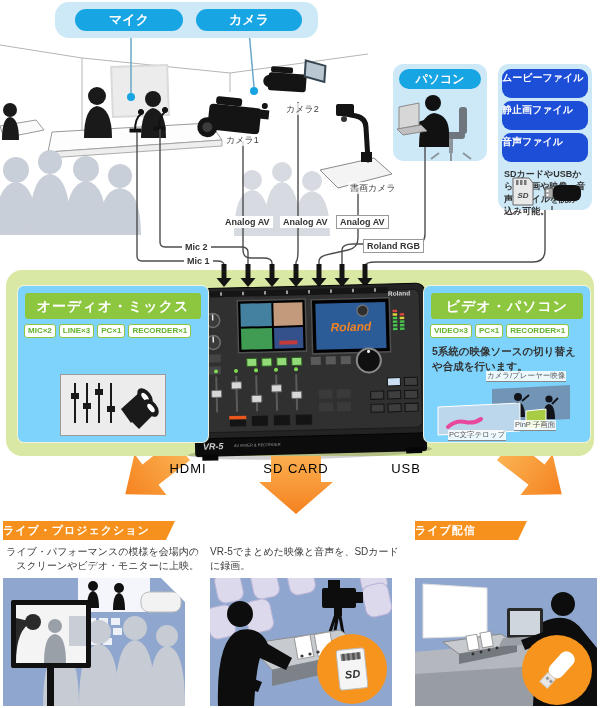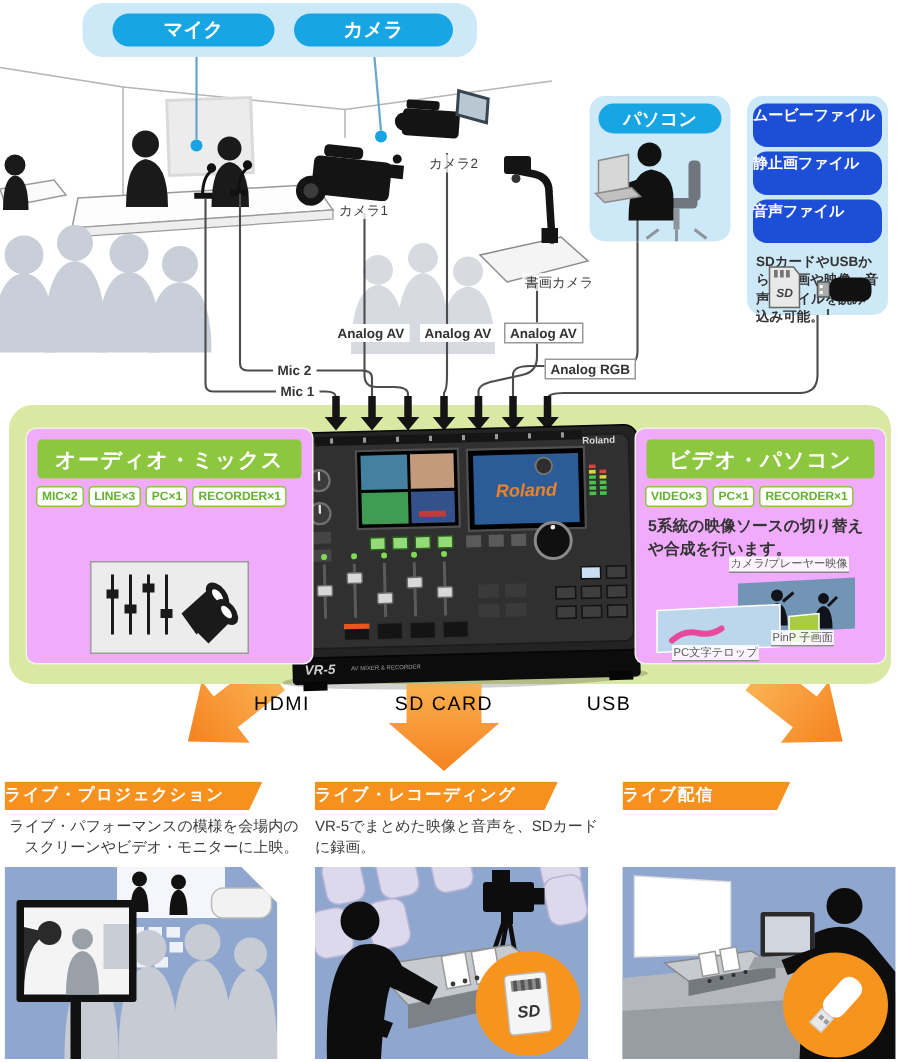--- a/index.html
+++ b/index.html
@@ -12,21 +12,21 @@
         display:flex;align-items:center;justify-content:center;}
   .filepill{background:#1d4ed8;color:#fff;font-weight:bold;text-align:left;border-radius:9px;
         font-size:10px;line-height:17px;height:29px;margin:3px 4px;}
   .filenote{font-size:9px;font-weight:bold;color:#333;line-height:1.38;padding:3px 6px 0 6px;letter-spacing:0;}
   
   .clabel{font-size:9px;font-weight:bold;color:#333;background:#fff;padding:0 3px;line-height:12px;white-space:nowrap;}
   .cboxed{border:1px solid #999;}
   .slabel{font-size:9px;color:#3a3a3a;background:rgba(255,255,255,.75);padding:0 2px;line-height:12px;white-space:nowrap;}
   
   .band{background:#d9e8a2;border-radius:16px;}
-  .card{background:#f0abfc;border-radius:6px;box-shadow:0 0 0 1px #eef3df;}
+  .card{background:#7dd3fc;border-radius:6px;box-shadow:0 0 0 1px #eef3df;}
   .ghead{background:#8dc63f;color:#fff;font-weight:bold;font-size:14px;text-align:center;
          border-radius:3px;line-height:26px;height:26px;margin:7px 7px 5px 7px;letter-spacing:1px;}
   .gtags{display:flex;gap:3px;margin:2px 6px 4px 6px;}
   .gtag{border:1px solid #8dc63f;color:#62b22b;background:#fff;font-size:8px;font-weight:bold;
         padding:2px 3px;border-radius:3px;white-space:nowrap;line-height:1;}
   .gdesc{font-size:10.5px;font-weight:bold;color:#333;line-height:1.45;padding:2px 8px;letter-spacing:0;}
   .iconbox{background:#ececec;border:1px solid #9b9b9b;display:flex;align-items:center;justify-content:center;}
   .vlabel{font-size:7.5px;color:#555;background:rgba(255,255,255,.85);border-bottom:1px solid #888;
           line-height:10px;white-space:nowrap;padding:0 1px;}
   
@@ -319,21 +319,21 @@
 
   <div class="abs slabel" style="left:224px;top:134px;z-index:3;">カメラ1</div>
   <div class="abs slabel" style="left:284px;top:103px;z-index:3;">カメラ2</div>
   <div class="abs slabel" style="left:348px;top:182px;z-index:3;text-align:right;">書画カメラ</div>
 
   <div class="abs clabel" style="left:182px;top:241px;z-index:3;">Mic 2</div>
   <div class="abs clabel" style="left:184px;top:255px;z-index:3;">Mic 1</div>
   <div class="abs clabel" style="left:222px;top:216px;z-index:3;">Analog AV</div>
   <div class="abs clabel" style="left:280px;top:216px;z-index:3;">Analog AV</div>
   <div class="abs clabel cboxed" style="left:336px;top:215px;z-index:3;">Analog AV</div>
-  <div class="abs clabel cboxed" style="left:363px;top:239px;z-index:3;">Analog RGB</div>
+  <div class="abs clabel cboxed" style="left:363px;top:239px;z-index:3;">Roland RGB</div>
 
   <div class="abs card" style="left:18px;top:286px;width:190px;height:156px;z-index:3;">
     <div class="ghead">オーディオ・ミックス</div>
     <div class="gtags">
       <span class="gtag">MIC×2</span>
       <span class="gtag">LINE×3</span>
       <span class="gtag">PC×1</span>
       <span class="gtag">RECORDER×1</span>
     </div>
     <div class="abs iconbox" style="left:42px;top:88px;width:104px;height:60px;">
@@ -425,21 +425,20 @@
       <rect x="13" y="27" width="70" height="58" fill="#f4f4f4"></rect>
       <path d="M13,85 Q13,50 30,44 L13,40 Z" fill="#2a2a2a"></path>
       <circle cx="30" cy="44" r="8" fill="#2a2a2a"></circle>
       <circle cx="52" cy="48" r="7" fill="#9aa0a8"></circle>
         <path d="M41,85 Q41,57 52,56 Q63,57 63,85 Z" fill="#9aa0a8"></path>
       <rect x="66" y="38" width="17" height="30" fill="#c9ced6"></rect>
       <rect x="44" y="90" width="7" height="38" fill="#111"></rect>
     </svg>
   </div>
 
-  <div class="abs ohead" style="left:210px;top:521px;width:162px;z-index:3;">ライブ・レコーディング</div>
   <div class="abs odesc" style="left:210px;top:545px;width:192px;z-index:3;">VR-5でまとめた映像と音声を、SDカードに録画。</div>
   <div class="abs panel" style="left:210px;top:578px;width:182px;height:128px;z-index:3;">
     <svg width="182" height="128" viewBox="0 0 182 128">
       <g fill="#dcd9ec" stroke="#b9b4d6">
         <rect x="6" y="-6" width="26" height="30" rx="8" transform="rotate(-12 19 9)"></rect>
         <rect x="42" y="-10" width="26" height="30" rx="8" transform="rotate(-12 55 5)"></rect>
         <rect x="78" y="-14" width="26" height="30" rx="8" transform="rotate(-12 91 1)"></rect>
         <rect x="150" y="-16" width="26" height="30" rx="8" transform="rotate(-12 163 -1)"></rect>
         <rect x="-2" y="28" width="26" height="32" rx="8" transform="rotate(-12 11 44)"></rect>
         <rect x="36" y="22" width="26" height="32" rx="8" transform="rotate(-12 49 38)"></rect>

